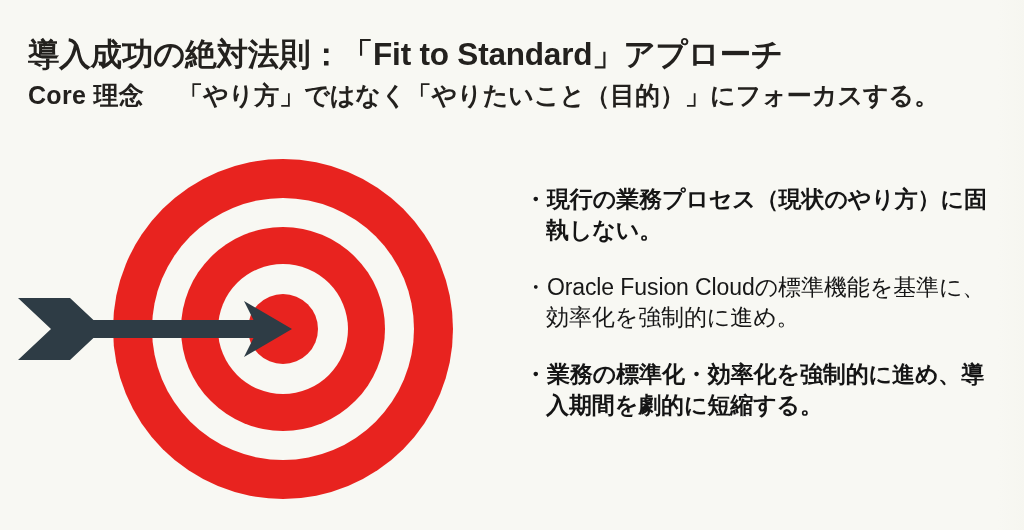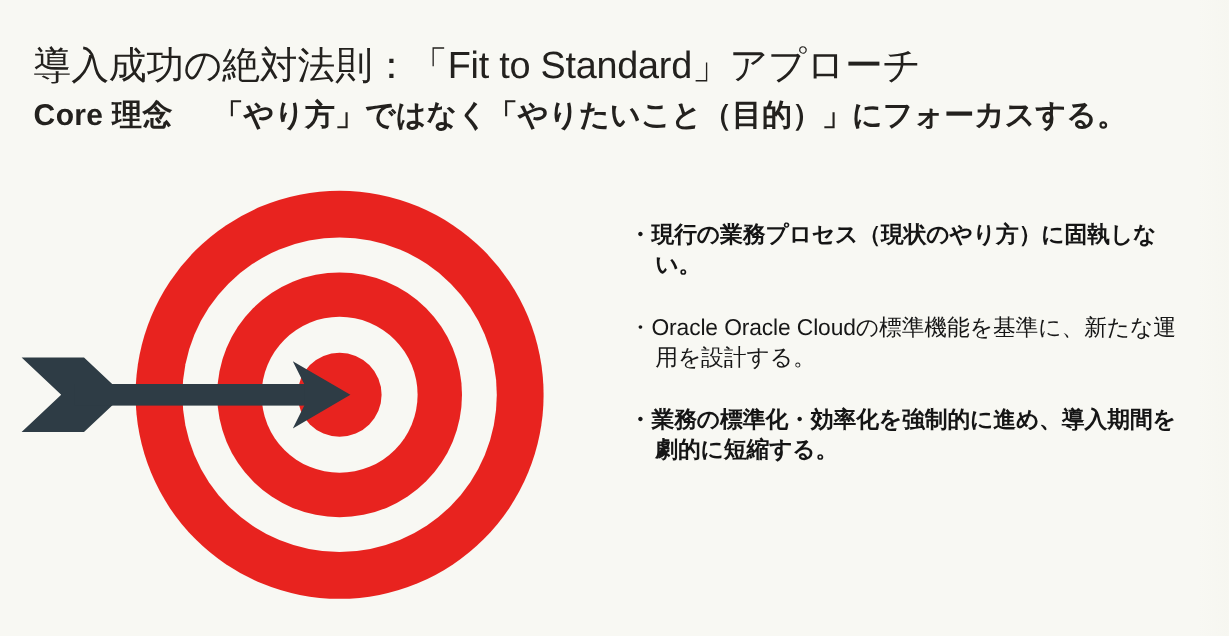--- a/index.html
+++ b/index.html
@@ -28,21 +28,21 @@
     background: linear-gradient(to right, rgba(240,240,232,0) 0%, rgba(246,246,240,0.9) 100%);
     pointer-events: none;
   }
 
   
   .title {
     position: absolute;
     left: 28px;
     top: 13px;
     font-size: 31.5px;
-    font-weight: 400;
+    font-weight: 700;
     color: #23211e;
     letter-spacing: -0.2px;
     white-space: nowrap;
   }
   .subtitle {
     position: absolute;
     left: 28px;
     top: 79px;
     font-size: 25px;
     font-weight: 700;
@@ -73,21 +73,21 @@
 
   
   .bullets {
     position: absolute;
     left: 524px;
     top: 184px;
     width: 470px;
   }
   .bullet {
     display: block;
-    font-size: 19px;
+    font-size: 23px;
     line-height: 1.34;
     font-weight: 700;
     color: #151515;
     margin-bottom: 26px;
     text-indent: -22px;
     padding-left: 22px;
     letter-spacing: -0.1px;
   }
   .bullet:last-child { margin-bottom: 12px; }
   .bullet.light {
@@ -126,21 +126,21 @@
         <path d="M244,171 L292,199 L244,227 L254,207 L254,191 Z"></path>
       </g>
     </svg>
   </div>
 
   <div class="bullets">
     <div class="bullet">
       <span>・</span><span>現行の業務プロセス（現状のやり方）に固執しない。</span>
     </div>
     <div class="bullet light">
-      <span>・</span><span>Oracle Oracle Cloudの標準機能を基準に、新たな運用を設計する。</span>
+      <span>・</span><span>Oracle Fusion Cloudの標準機能を基準に、効率化を強制的に進め。</span>
     </div>
     <div class="bullet">
       <span>・</span><span>業務の標準化・効率化を強制的に進め、導入期間を劇的に短縮する。</span>
     </div>
   </div>
 
   <div class="edge-shade"></div>
 </div>
 
 </body></html>

